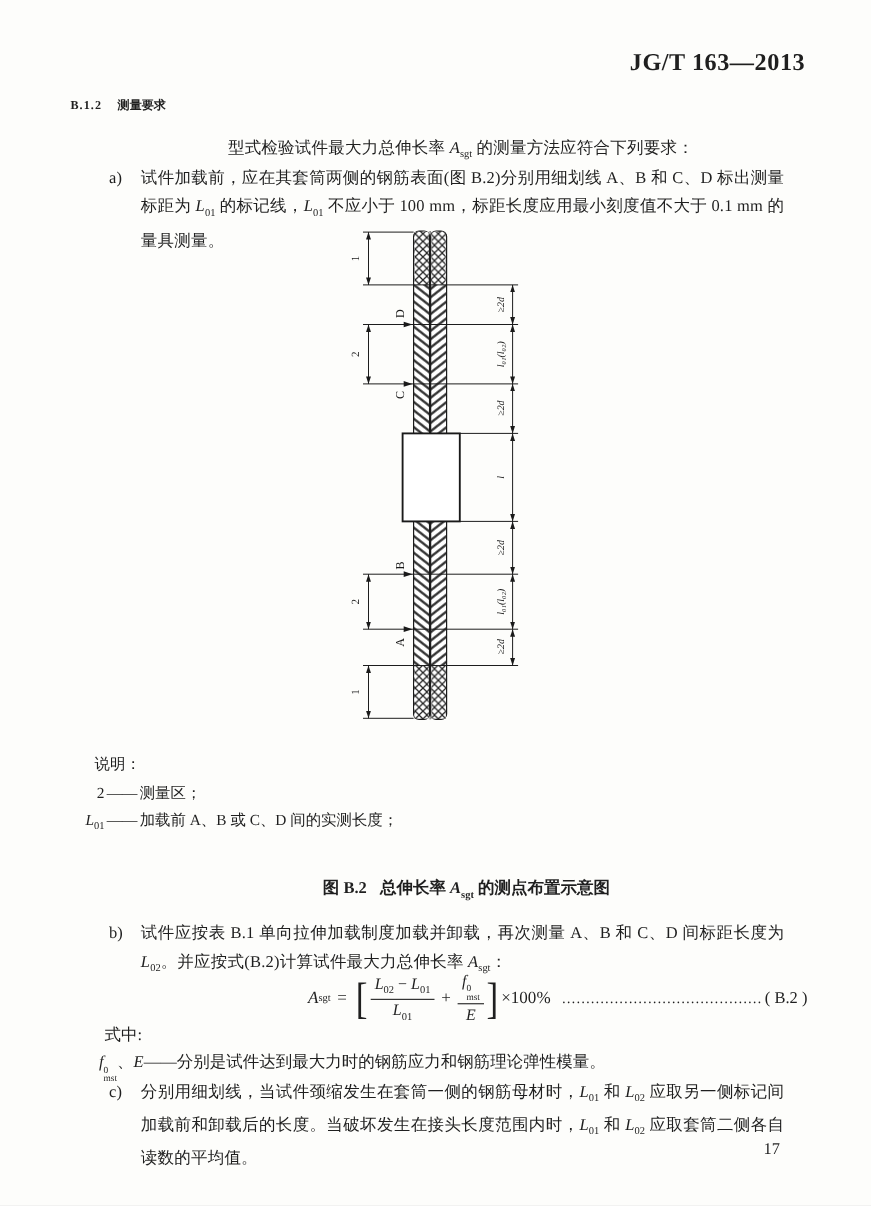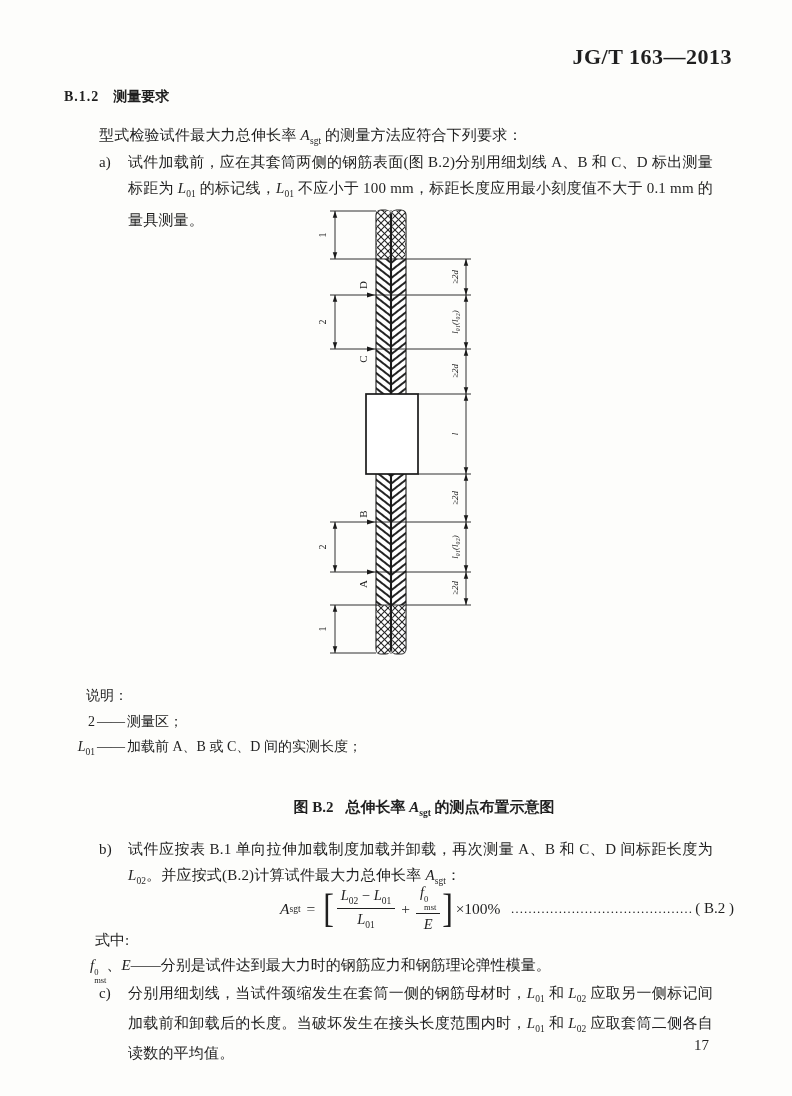--- a/index.html
+++ b/index.html
@@ -7,24 +7,24 @@
     position:relative;
     width:792px;height:1096px;
     margin:0 auto;
     background:#fdfdfb;
     font-family:"Liberation Serif","DejaVu Serif",serif;
     color:#1f1f1f;
     overflow:hidden;
   }
   .abs{position:absolute;}
   .doc-number{top:44px;right:60px;font-size:22px;font-weight:700;letter-spacing:.5px;}
-  .heading{top:88px;left:64px;font-size:14px;font-weight:700;}
+  .heading{top:88px;left:64px;font-size:11px;font-weight:700;}
   .heading .sec-no{margin-right:14px;letter-spacing:1px;}
   .para{font-size:15px;line-height:26px;letter-spacing:.2px;}
-  .intro{top:122px;left:99px;width:640px;}
+  .intro{top:122px;left:99px;width:640px;text-align:center;}
   .item{display:flex;}
   .item .marker{flex:0 0 29px;font-size:15px;line-height:26px;}
   .item .itext{flex:1;text-align:justify;}
   .item-a{top:149px;left:99px;width:614px;}
   .item-b{top:836px;left:99px;width:614px;}
   .item-c{top:981px;left:99px;width:614px;}
   .item-c .itext,.item-c .marker{line-height:24px;}
   i.sym{font-style:italic;font-family:"Liberation Serif",serif;}
   sub.sm{font-size:9.5px;vertical-align:-4px;font-style:normal;letter-spacing:0;}
   .ss{display:inline-flex;flex-direction:column;font-size:8.5px;line-height:8px;vertical-align:-5px;font-style:normal;text-align:left;}

